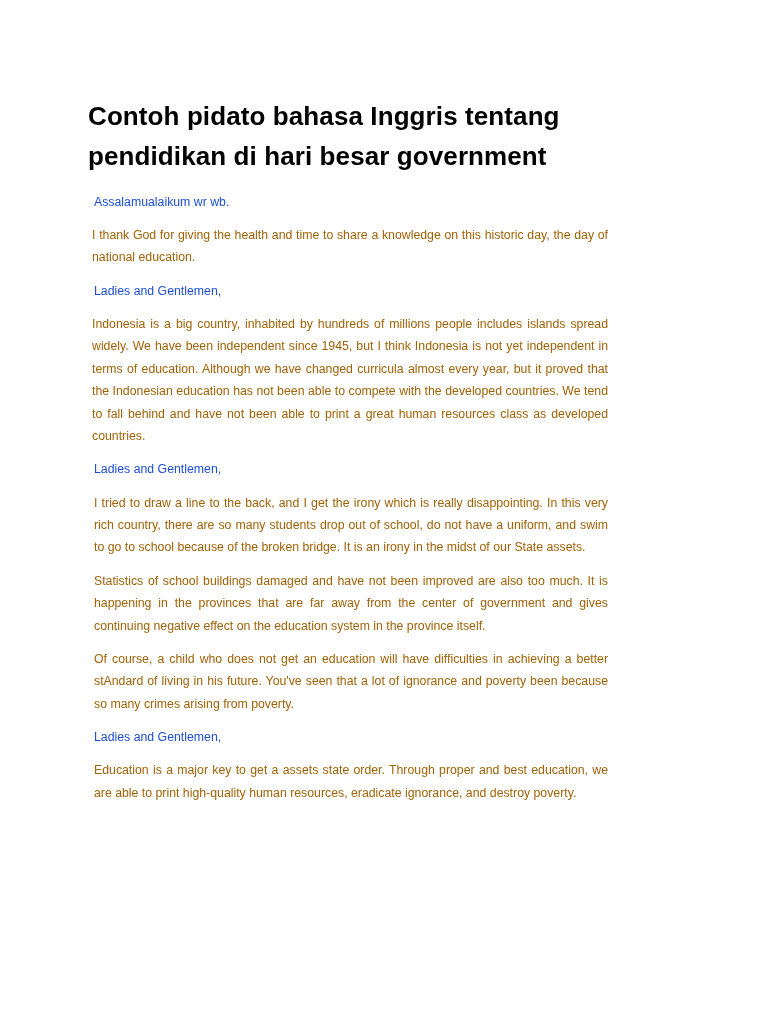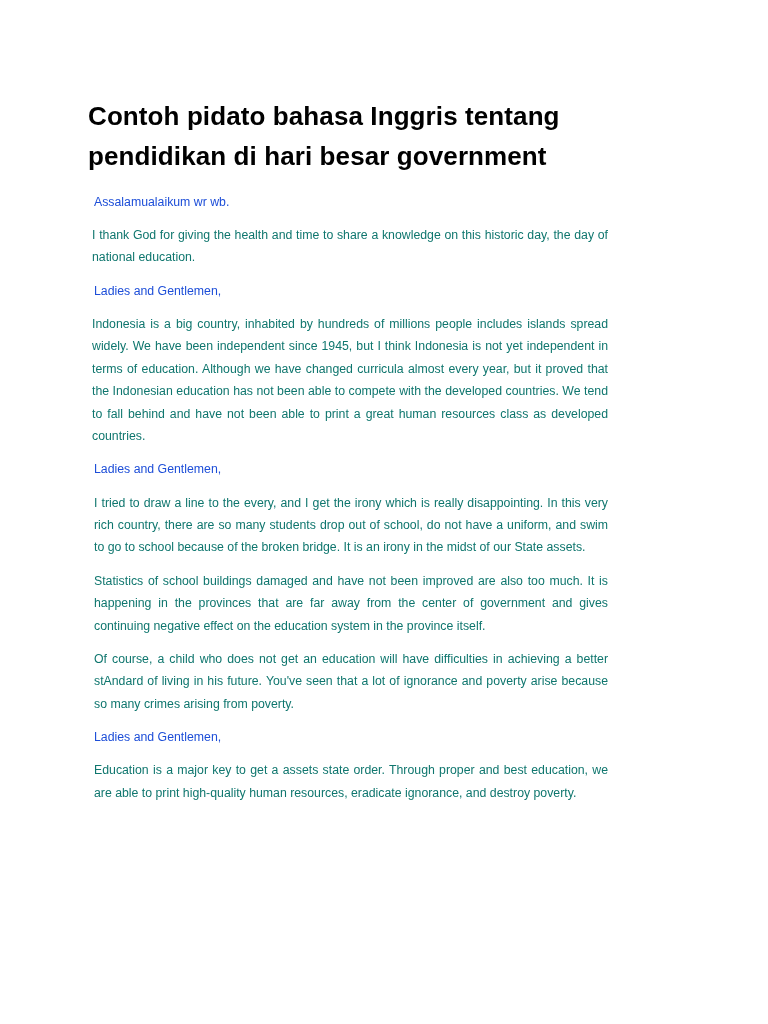--- a/index.html
+++ b/index.html
@@ -34,21 +34,21 @@
   .doc-title .line2 {
     display: block;
   }
   .body-block {
     font-size: 12.3px;
     line-height: 1.82;
     text-align: justify;
     text-align-last: left;
     margin: 4px 0 11px 0;
     padding-left: 4px;
-    color: #0f766e;
+    color: #a16207;
   }
   .body-block.first-indent {
     padding-left: 6px;
   }
   .salutation {
     font-size: 12.3px;
     line-height: 1.82;
     margin: 0 0 11px 0;
     padding-left: 6px;
     color: #1d4ed8;
@@ -67,24 +67,24 @@
   <p class="salutation">Assalamualaikum wr wb.</p>
 
   <p class="body-block">I thank God for giving the health and time to share a knowledge on this historic day, the day of national education.</p>
 
   <p class="salutation">Ladies and Gentlemen,</p>
 
   <p class="body-block">Indonesia is a big country, inhabited by hundreds of millions people includes islands spread widely. We have been independent since 1945, but I think Indonesia is not yet independent in terms of education. Although we have changed curricula almost every year, but it proved that the Indonesian education has not been able to compete with the developed countries. We tend to fall behind and have not been able to print a great human resources class as developed countries.</p>
 
   <p class="salutation">Ladies and Gentlemen,</p>
 
-  <p class="body-block first-indent">I tried to draw a line to the every, and I get the irony which is really disappointing. In this very rich country, there are so many students drop out of school, do not have a uniform, and swim to go to school because of the broken bridge. It is an irony in the midst of our State assets.</p>
+  <p class="body-block first-indent">I tried to draw a line to the back, and I get the irony which is really disappointing. In this very rich country, there are so many students drop out of school, do not have a uniform, and swim to go to school because of the broken bridge. It is an irony in the midst of our State assets.</p>
 
   <p class="body-block first-indent">Statistics of school buildings damaged and have not been improved are also too much. It is happening in the provinces that are far away from the center of government and gives continuing negative effect on the education system in the province itself.</p>
 
-  <p class="body-block first-indent">Of course, a child who does not get an education will have difficulties in achieving a better stAndard of living in his future. You've seen that a lot of ignorance and poverty arise because so many crimes arising from poverty.</p>
+  <p class="body-block first-indent">Of course, a child who does not get an education will have difficulties in achieving a better stAndard of living in his future. You've seen that a lot of ignorance and poverty been because so many crimes arising from poverty.</p>
 
   <p class="salutation">Ladies and Gentlemen,</p>
 
   <p class="body-block first-indent">Education is a major key to get a assets state order. Through proper and best education, we are able to print high-quality human resources, eradicate ignorance, and destroy poverty.</p>
 
 
 </div>
 
 </body></html>

